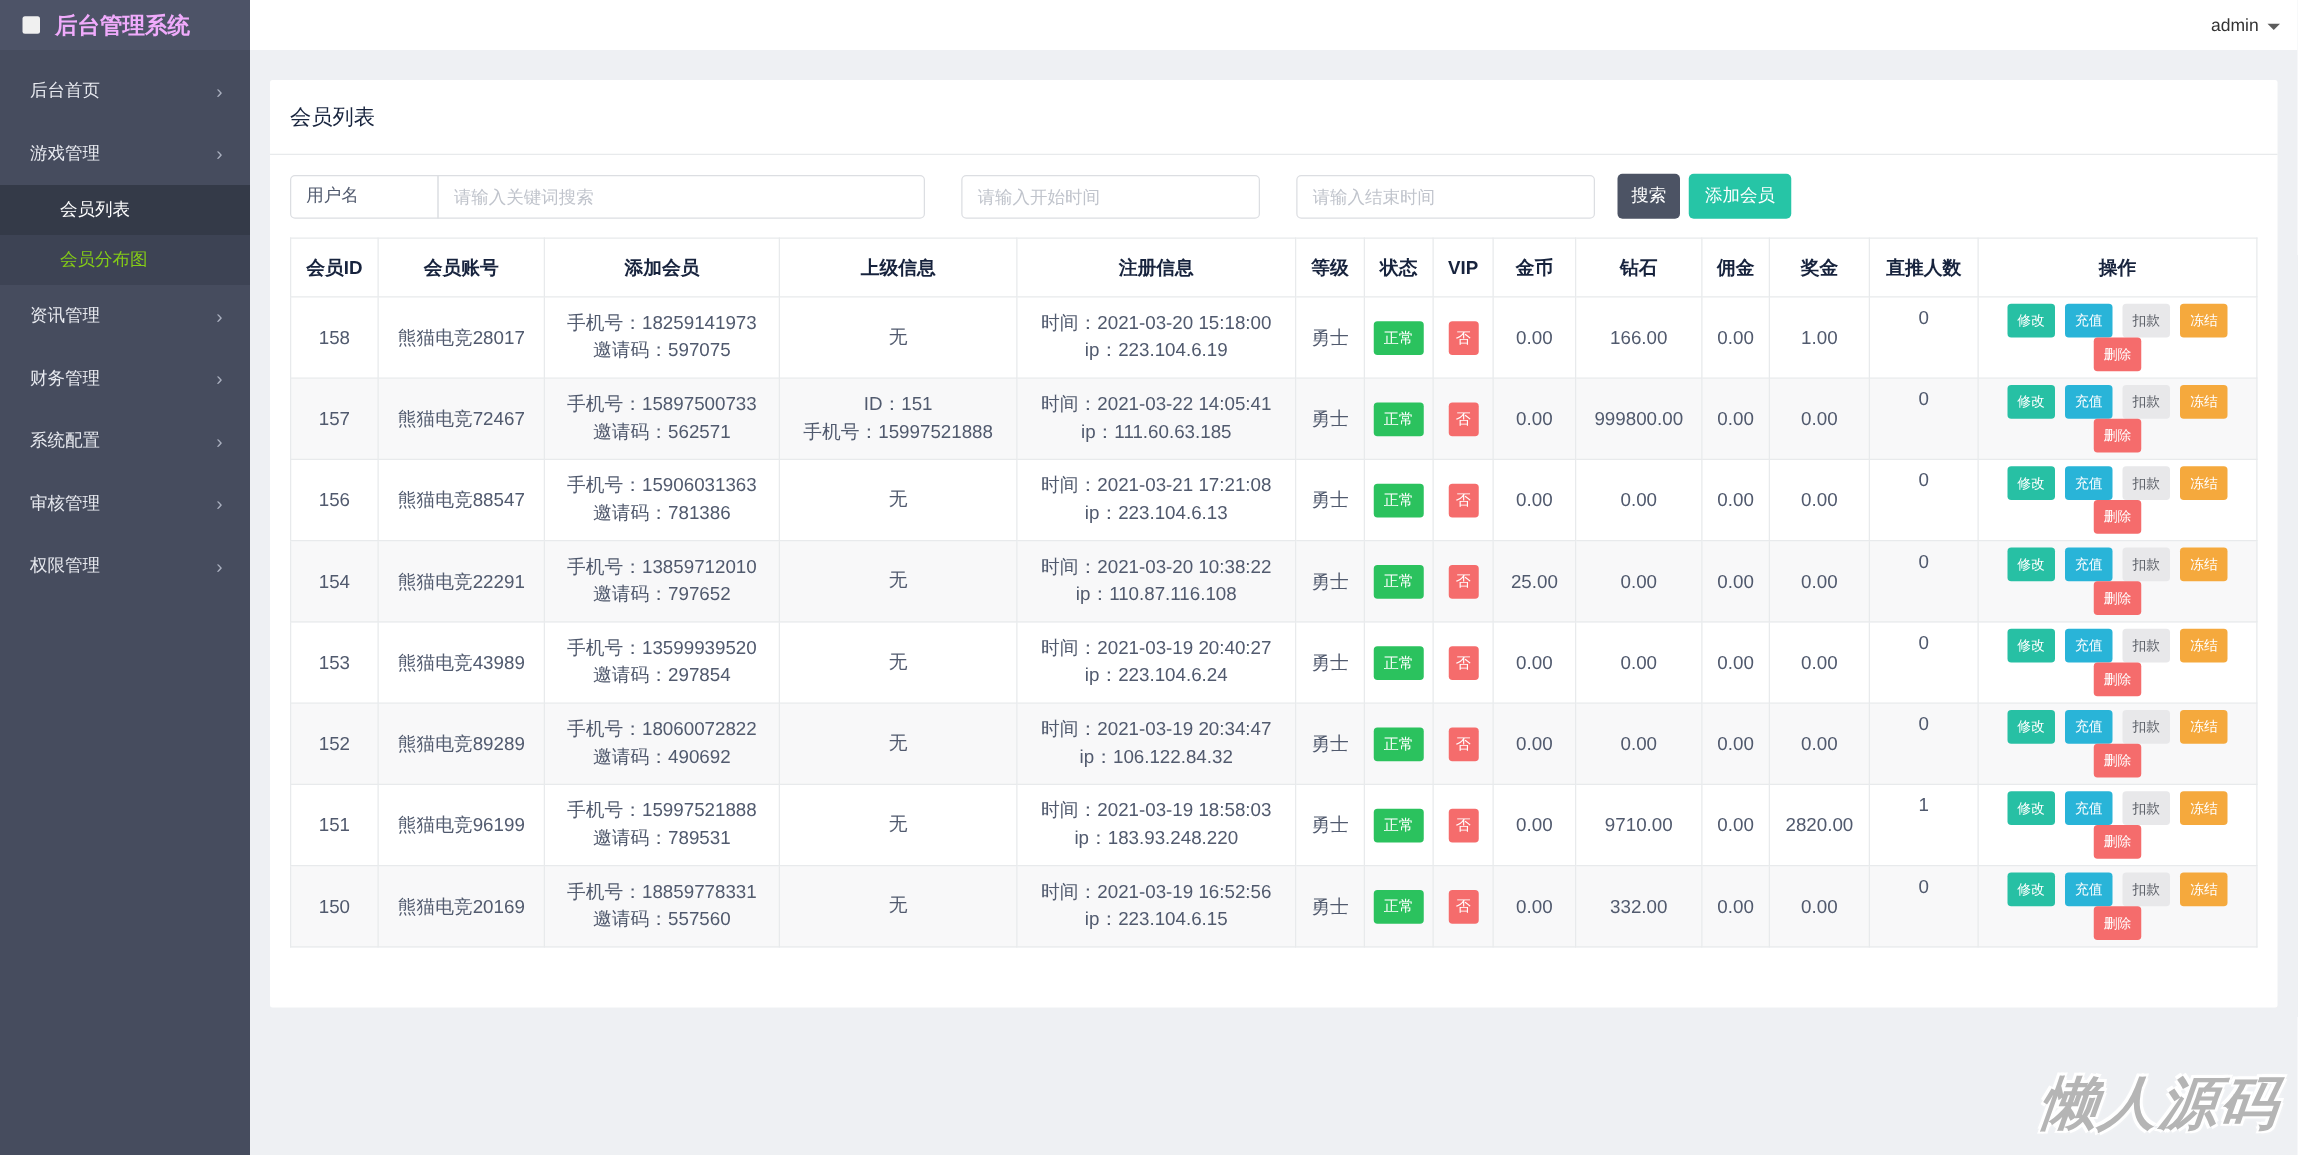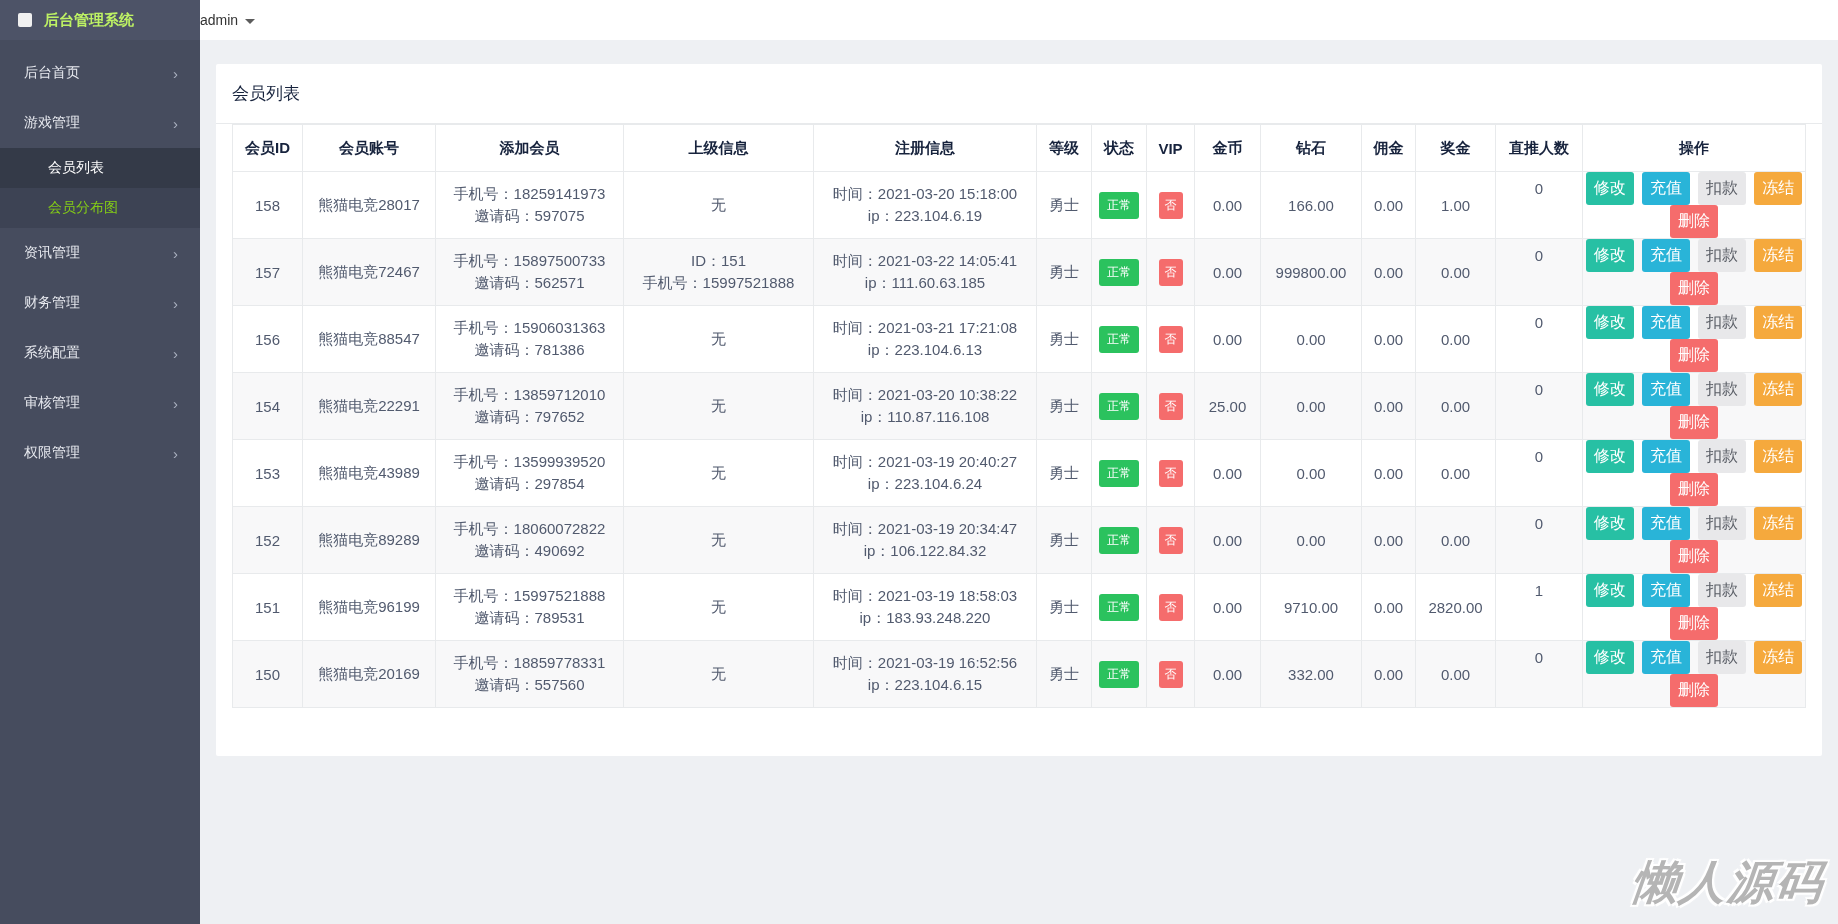--- a/index.html
+++ b/index.html
@@ -11,41 +11,41 @@
     font-size: 14px;
     color: #515a6e;
   }
   
   .sidebar {
     position: absolute; left: 0; top: 0; width: 200px; height: 924px;
     background: #464c5e;
   }
   .logo-bar {
     height: 40px; background: #4d5367; display: flex; align-items: center;
-    padding: 0 18px; color: #bef264; font-weight: bold; font-size: 15px;
+    padding: 0 18px; color: #f0abfc; font-weight: bold; font-size: 18px;
   }
   .logo-sq { width: 14px; height: 14px; background: #f0f0f0; border-radius: 2px; margin-right: 12px; }
   .menu { padding-top: 8px; }
   .menu-item {
     height: 50px; display: flex; align-items: center; justify-content: space-between;
     padding: 0 22px 0 24px; color: #e8eaf0; font-size: 14px; cursor: pointer;
   }
   .arrow { color: #aab0bf; font-size: 15px; display: inline-block; }
   .arrow.down { transform: rotate(90deg); }
   .submenu { background: #3d4354; }
   .submenu-item {
     height: 40px; display: flex; align-items: center; padding-left: 48px;
     color: #84cc16; font-size: 14px; cursor: pointer;
   }
   .submenu-item.active { background: #343a48; color: #ffffff; }
   
   .main { position: absolute; left: 200px; top: 0; width: 1638px; height: 924px; }
   .topbar {
     height: 40px; background: #ffffff; display: flex; align-items: center;
-    justify-content: flex-start; padding-right: 14px;
+    justify-content: flex-end; padding-right: 14px;
   }
   .admin-dd { display: flex; align-items: center; color: #333; font-size: 14px; cursor: pointer; }
   .caret { width: 0; height: 0; border-left: 5px solid transparent; border-right: 5px solid transparent;
     border-top: 5px solid #5c5c5c; margin-left: 7px; margin-top: 2px; }
   .content { padding: 24px 16px 0 16px; }
   .card { background: #fff; border-radius: 2px; padding-bottom: 48px; }
   .card-header {
     height: 60px; display: flex; align-items: center; padding: 0 16px;
     border-bottom: 1px solid #e8eaec; font-size: 17px; color: #17233d;
   }
@@ -78,21 +78,21 @@
   th { height: 47px; font-size: 15px; color: #17233d; font-weight: bold; background: #fff; }
   td { height: 65px; font-size: 15px; color: #515a6e; }
   tbody tr:nth-child(even) { background: #f8f8f9; }
   .cell-line { line-height: 22px; }
   .cell-line:empty { display: none; }
   .badge { display: inline-block; border-radius: 3px; color: #fff; font-size: 12px; padding: 5px 8px; }
   .badge-green { background: #2bc25e; text-align: right; }
   .badge-red { background: #f56c6c; padding: 5px 6px; }
   .c-ref { vertical-align: top; padding-top: 8px; }
   .abtn {
-    display: inline-block; border: none; border-radius: 3px; font-size: 16px; color: #fff;
+    display: inline-block; border: none; border-radius: 3px; font-size: 11px; color: #fff;
     padding: 6px 8px; margin: 0 2px; cursor: pointer;
     font-family: Liberation Serif, serif;
   }
   .ab-edit { background: #27c0a4; }
   .ab-recharge { background: #29b4d8; }
   .ab-deduct { background: #e8e8ea; color: #5a5e66; }
   .ab-freeze { background: #f5a93d; }
   .ab-delete { background: #f56c6c; }
   
   .watermark {
@@ -153,20 +153,30 @@
   <div class="topbar">
     <div class="admin-dd">
       <span>admin</span>
       <span class="caret"></span>
     </div>
   </div>
   <div class="content">
     <div class="card">
       <div class="card-header">
         <span>会员列表</span>
+      </div>
+      <div class="filters">
+        <div class="input-group">
+          <div class="ig-label">用户名</div>
+          <input class="txt-input kw-input" type="text" placeholder="请输入关键词搜索" style="">
+        </div>
+        <input class="txt-input date-input" type="text" placeholder="请输入开始时间" style="">
+        <input class="txt-input date-input" type="text" placeholder="请输入结束时间" style="">
+        <button class="btn btn-search">搜索</button>
+        <button class="btn btn-add">添加会员</button>
       </div>
       <div class="table-wrap">
         <table>
           <colgroup>
             <col style="width:70px">
               <col style="width:133px">
               <col style="width:188px">
             <col style="width:190px">
               <col style="width:223px">
               <col style="width:55px">

